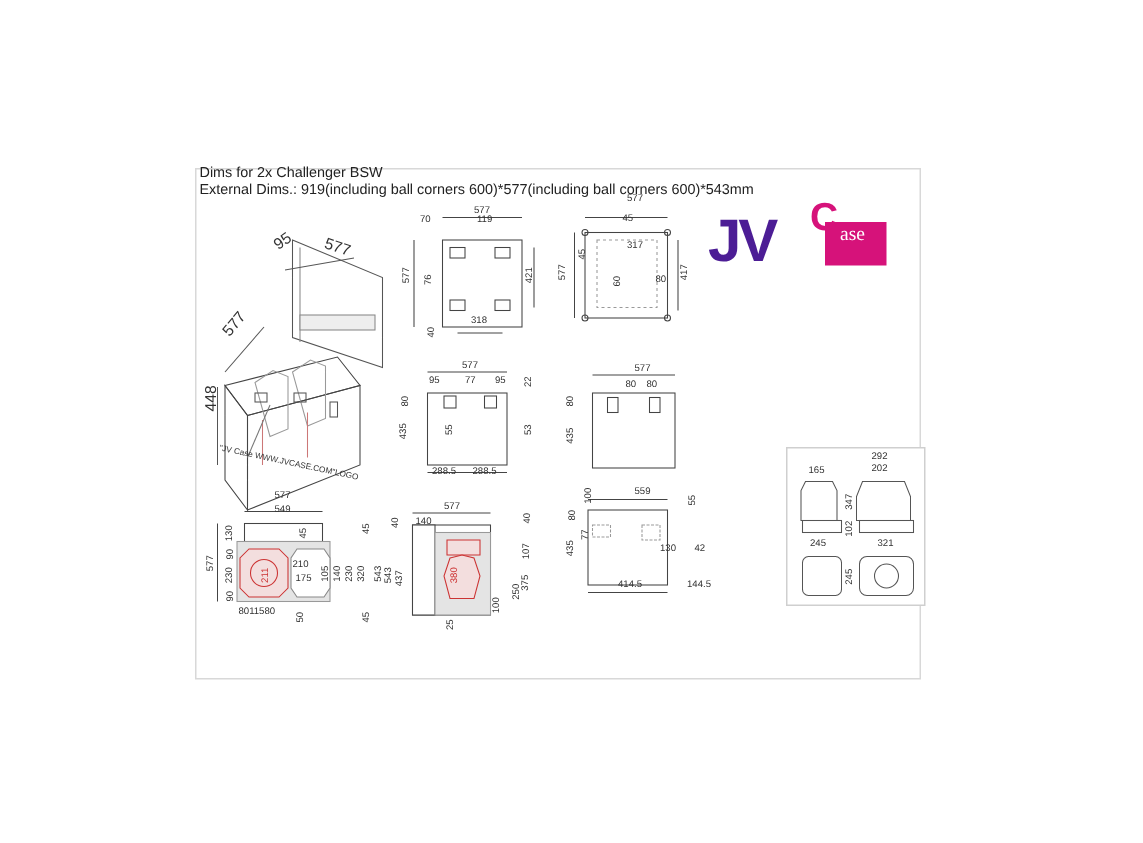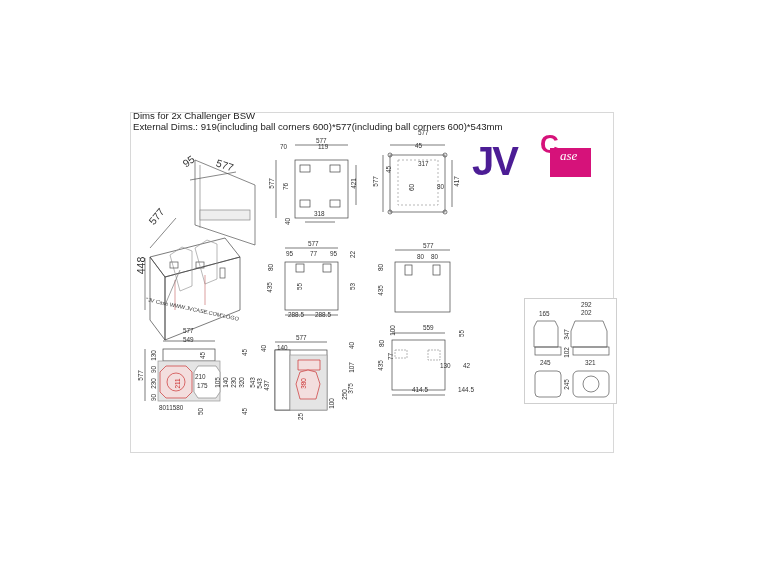--- a/index.html
+++ b/index.html
@@ -7,21 +7,21 @@
   .sheet{position:absolute;left:130px;top:112px;width:482px;height:339px;border:1px solid #d8d8d8;background:#fff;}
   .title{position:absolute;left:133px;top:110px;font-size:9.6px;line-height:11px;color:#222;white-space:nowrap;}
   .dim{position:absolute;font-size:6.4px;color:#333;font-family:"Liberation Sans",sans-serif;white-space:nowrap;line-height:7px;}
   .dimv{position:absolute;font-size:6.4px;color:#333;white-space:nowrap;line-height:7px;transform:rotate(-90deg);transform-origin:center center;}
   .big{font-size:10.5px;}
   svg.draw{position:absolute;left:0;top:0;}
   .logo{position:absolute;left:472px;top:137px;width:120px;height:50px;}
   .logo-jv{position:absolute;left:0;top:4px;font-family:"Liberation Sans",sans-serif;font-weight:bold;font-size:40px;letter-spacing:-2px;color:#4c1d95;line-height:40px;}
   .logo-box{position:absolute;left:78px;top:11px;width:41px;height:29px;background:#d6127a;}
   .logo-c{position:absolute;left:68px;top:-6px;font-family:"Liberation Sans",sans-serif;font-weight:bold;font-size:26px;color:#d6127a;line-height:26px;}
-  .logo-ase{position:absolute;left:88px;top:12px;font-family:"Liberation Serif",serif;font-style:italic;font-size:13px;color:#fff;line-height:14px;}
+  .logo-ase{position:absolute;left:88px;top:12px;font-family:"Liberation Serif",serif;font-size:13px;color:#fff;line-height:14px;}
   .fixture-panel{position:absolute;left:524px;top:298px;width:91px;height:104px;border:1px solid #cfcfcf;background:#fff;}
 </style>
 </head>
 <body>
 
 <div class="sheet"></div>
 
 <div class="title">
   <div>Dims for 2x Challenger BSW</div>
   <div>External Dims.: 919(including ball corners 600)*577(including ball corners 600)*543mm</div>

